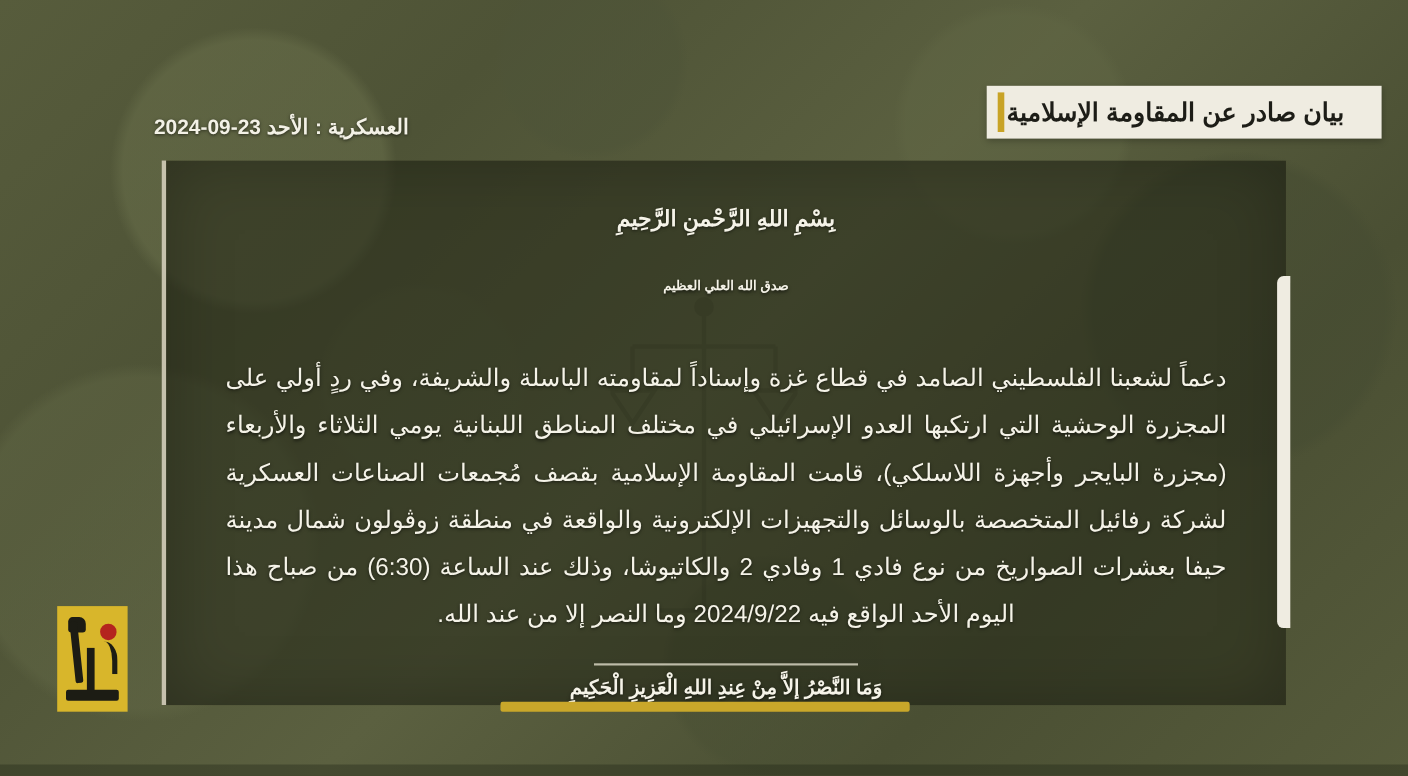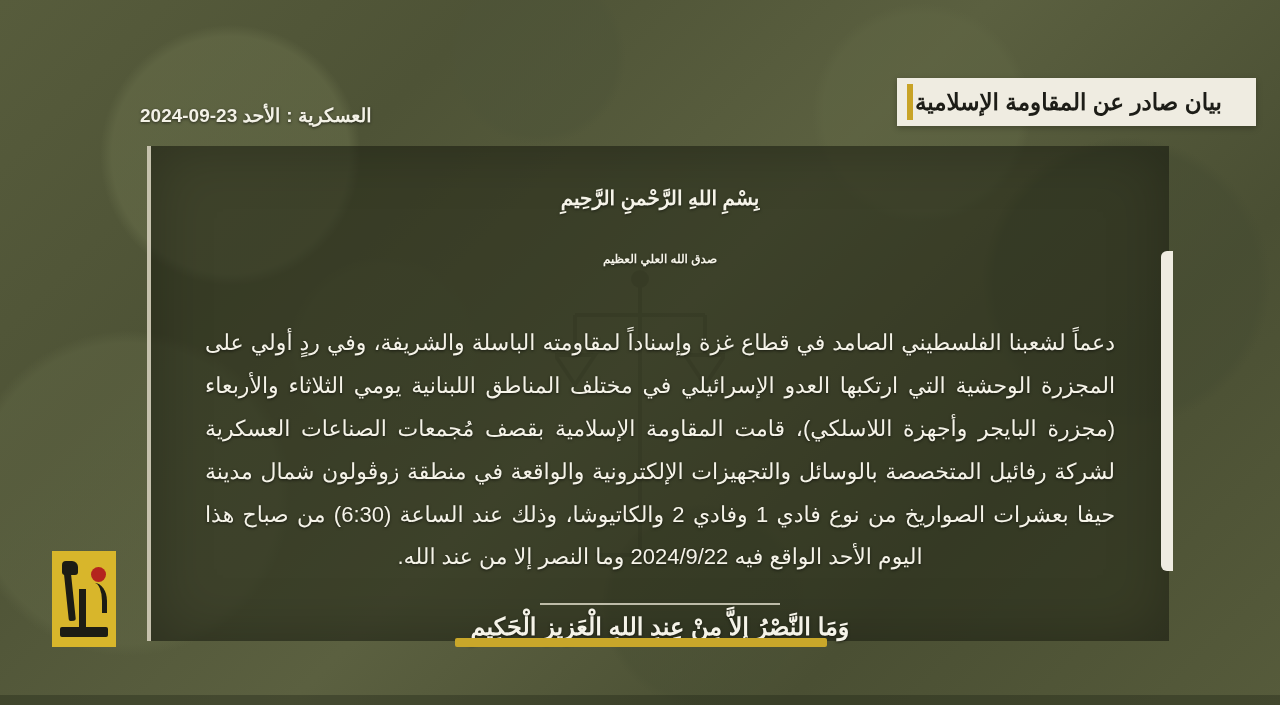--- a/index.html
+++ b/index.html
@@ -141,21 +141,21 @@
   .body-text {
     font-size: 22px;
     line-height: 1.95;
     font-weight: normal;
     text-align: justify;
     text-align-last: center;
     margin: 0 0 34px 0;
     text-shadow: 0 1px 3px rgba(0,0,0,0.6);
   }
   .closing {
-    font-size: 24px;
+    font-size: 18px;
     font-weight: bold;
     text-shadow: 0 1px 3px rgba(0,0,0,0.55);
     margin: 0;
   }
 
   .signature-rule {
     position: absolute;
     left: 0;
     right: 0;
     bottom: 36px;

